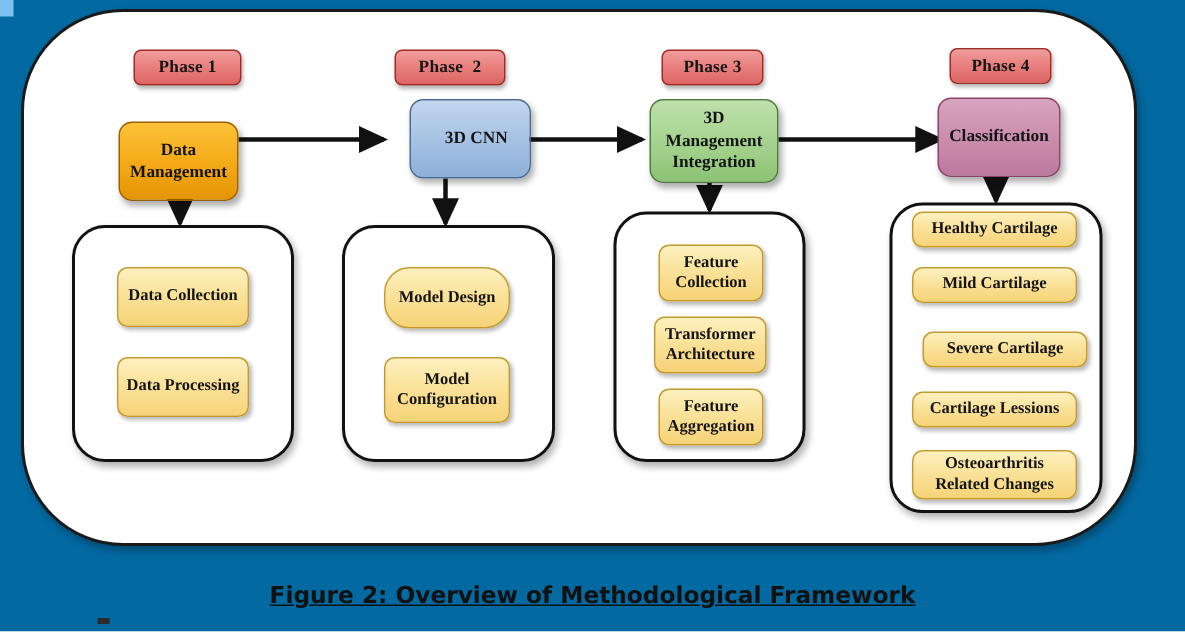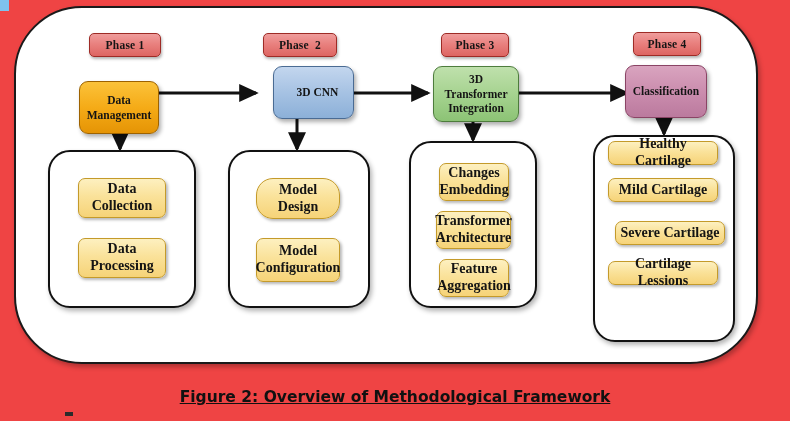--- a/index.html
+++ b/index.html
@@ -8,21 +8,21 @@
     background: #ffffff;
   }
   body {
     font-family: "Liberation Serif", "DejaVu Serif", serif;
   }
   #figure-root {
     position: relative;
     width: 790px;
     height: 421px;
     overflow: hidden;
-    background: #ef4444;
+    background: #0369a1;
   }
   
   .corner-artifact {
     position: absolute;
     left: 0px;
     top: 0px;
     width: 9px;
     height: 11px;
     background: #7ec3ef;
   }
@@ -108,21 +108,21 @@
   
   .sub-box {
     position: absolute;
     border: 1px solid #c49a2a;
     border-radius: 7px;
     background: linear-gradient(180deg, #fdf0c0 0%, #fae29a 45%, #f6d378 100%);
     display: flex;
     align-items: center;
     justify-content: center;
     text-align: center;
-    font-size: 14px;
+    font-size: 11px;
     font-weight: bold;
     color: #141414;
     line-height: 1.2;
     box-sizing: border-box;
     box-shadow: 1.5px 2px 3px rgba(0,0,0,0.28);
     padding: 11px 3px;
   }
   .arrow-svg {
     position: absolute;
     left: 0;
@@ -178,31 +178,32 @@
   <div class="sub-box" style="left:78px; top:178px; width:88px; height:40px;">Data Collection</div>
   <div class="sub-box" style="left:78px; top:238px; width:88px; height:40px;">Data Processing</div>
 
   <div class="phase-badge" style="left:263px; top:33px; width:72px;">Phase  2</div>
   <div class="stage-box blue" style="left:273px; top:66px; width:81px; height:53px;padding-left:12px;">3D CNN</div>
   <div class="group-box" style="left:228px; top:150px; width:142px; height:158px;"></div>
   <div class="sub-box" style="left:256px; top:178px; width:84px; height:41px;border-radius:17px;">Model Design</div>
   <div class="sub-box" style="left:256px; top:238px; width:84px; height:44px;">Model Configuration</div>
 
   <div class="phase-badge" style="left:441px; top:33px; width:66px;">Phase 3</div>
-  <div class="stage-box green" style="left:433px; top:66px; width:86px; height:56px;">3D Transformer Integration</div>
+  <div class="stage-box green" style="left:433px; top:66px; width:86px; height:56px;">3D Management Integration</div>
   <div class="group-box" style="left:409px; top:141px; width:128px; height:167px;"></div>
-  <div class="sub-box" style="left:439px; top:163px; width:70px; height:38px;">Changes Embedding</div>
+  <div class="sub-box" style="left:439px; top:163px; width:70px; height:38px;">Feature Collection</div>
   <div class="sub-box" style="left:436px; top:211px; width:75px; height:38px;">Transformer Architecture</div>
   <div class="sub-box" style="left:439px; top:259px; width:70px; height:38px;">Feature Aggregation</div>
 
   <div class="phase-badge" style="left:633px; top:32px; width:66px;">Phase 4</div>
   <div class="stage-box purple" style="left:625px; top:65px; width:82px; height:53px;">Classification</div>
   <div class="group-box" style="left:593px; top:135px; width:142px; height:207px;"></div>
   <div class="sub-box" style="left:608px; top:141px; width:110px; height:24px;">Healthy Cartilage</div>
   <div class="sub-box" style="left:608px; top:178px; width:110px; height:24px;">Mild Cartilage</div>
   <div class="sub-box" style="left:615px; top:221px; width:110px; height:24px;">Severe Cartilage</div>
   <div class="sub-box" style="left:608px; top:261px; width:110px; height:24px;">Cartilage Lessions</div>
+  <div class="sub-box" style="left:608px; top:300px; width:110px; height:33px;">Osteoarthritis Related Changes</div>
 
   <div class="bottom-artifact"></div>
 
   <div class="caption">Figure 2: Overview of Methodological Framework</div>
 
 </div>
 
 </body></html>

